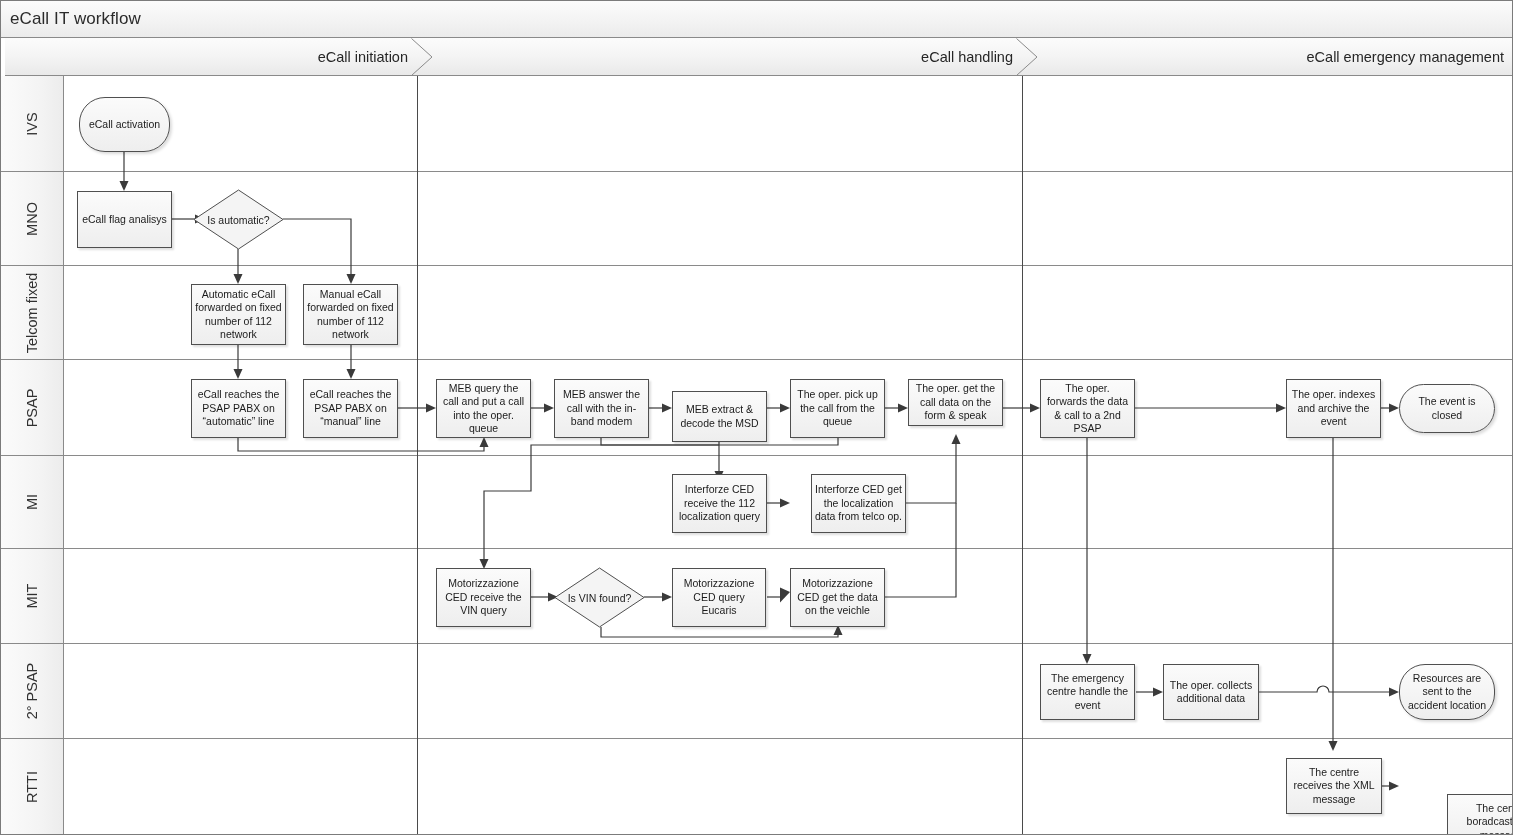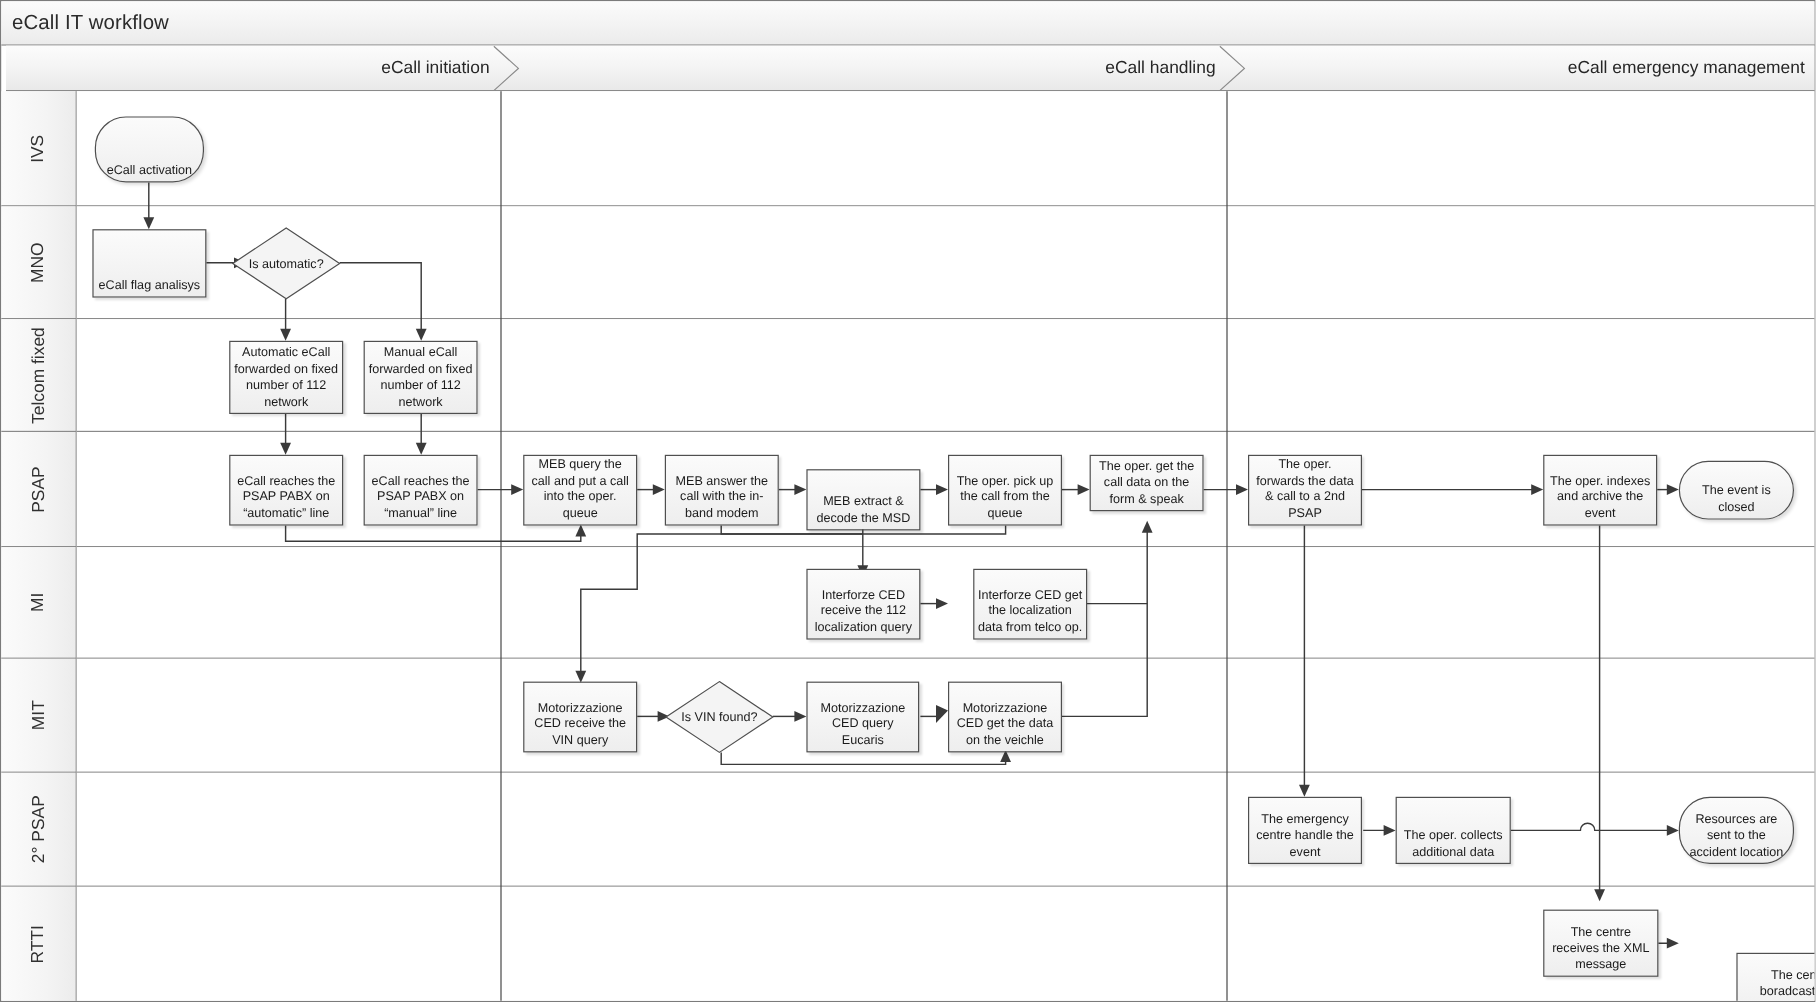--- a/index.html
+++ b/index.html
@@ -73,21 +73,21 @@
 
   
   .coldiv{
     position:absolute;width:1px;background:#4a4a4a;
     top:75px;height:760px;
   }
 
   
   .node{
     position:absolute;box-sizing:border-box;
-    display:flex;align-items:flex-end;justify-content:center;
+    display:flex;align-items:center;justify-content:center;
     text-align:center;
     font-size:10.5px;line-height:13.5px;color:#1b1b1b;
     border:1px solid #4f4f4f;
     background:linear-gradient(to bottom,#fbfbfb 0%,#f4f4f4 55%,#eeeeee 100%);
     box-shadow:2px 2px 2px rgba(0,0,0,.13);
     padding:2px 3px;
   }
   .node.term{
     border-radius:26px;
     box-shadow:2px 2px 3px rgba(0,0,0,.14);

